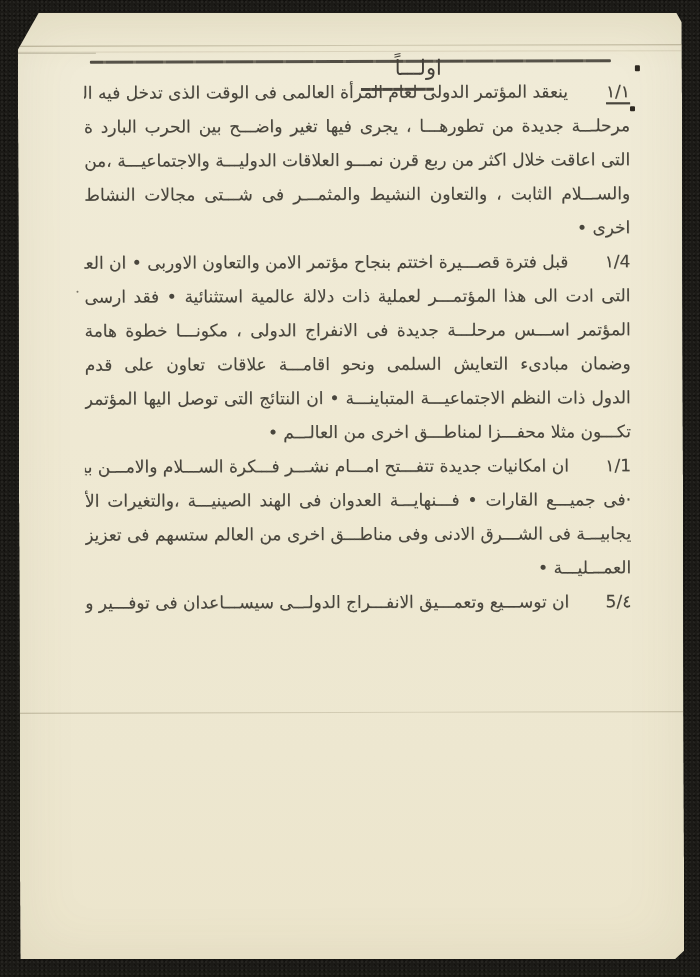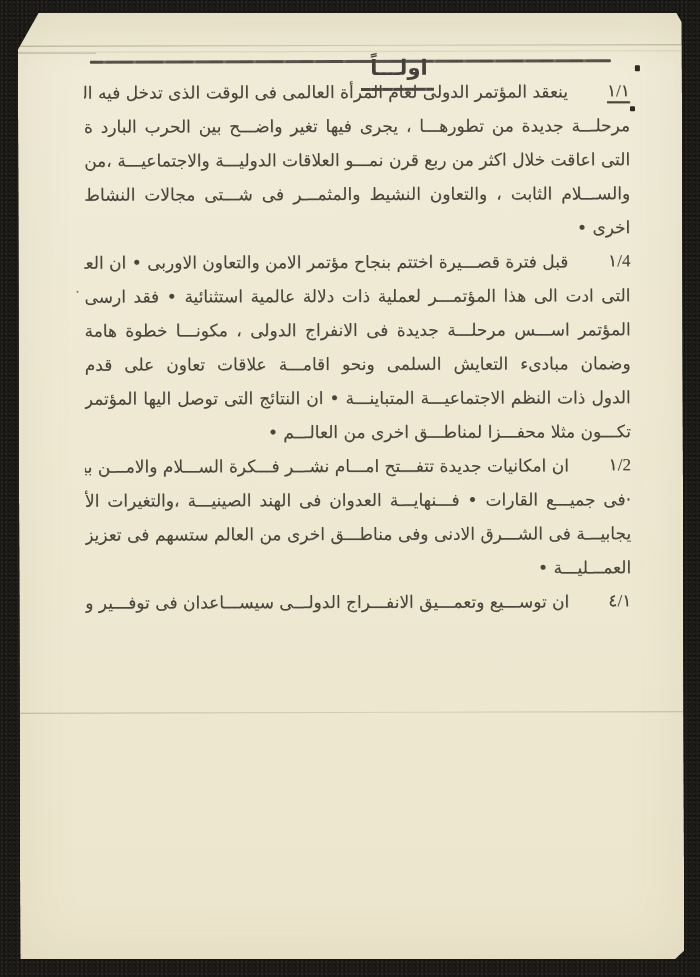--- a/index.html
+++ b/index.html
@@ -31,41 +31,41 @@
   .rule{
     position:absolute;left:72px;top:48px;width:521px;height:3px;
     background:repeating-linear-gradient(90deg,#514d43 0 13px,#6c675a 13px 16px,#57534a 16px 30px);
     border-radius:1px;
   }
   .rule-faint{
     position:absolute;left:0;top:40px;width:78px;height:1px;background:rgba(100,92,70,0.35);
   }
   .heading{
     position:absolute;left:338px;top:44px;width:86px;height:30px;
-    text-align:center;font-size:21px;font-weight:bold;color:#44413a;
+    font-size:21px;font-weight:normal;color:#44413a;
     letter-spacing:1px;direction:rtl;
   }
   .heading-underline{
     position:absolute;left:343px;top:76px;width:73px;height:3px;
     background:repeating-linear-gradient(90deg,#4b473f 0 9px,#635e52 9px 11px);
   }
   .speck{position:absolute;background:#2f2a22;border-radius:1px;}
   .speck-1{left:617px;top:54px;width:5px;height:6px;}
   .speck-2{left:612px;top:95px;width:5px;height:5px;}
   .speck-3{left:58px;top:278px;width:2px;height:2px;opacity:.6;}
   .text-block{
     position:absolute;left:66px;top:63px;width:546px;direction:rtl;
     color:#49463d;font-size:17px;
     text-shadow:0.3px 0.3px 0.3px rgba(73,70,61,0.35);
   }
   .line{height:34px;line-height:34px;white-space:nowrap;overflow:visible;}
   .line-just{text-align:justify;text-align-last:justify;text-justify:inter-word;white-space:normal;height:34px;overflow:hidden;}
   .line-end{text-align:right;}
   .line-first{display:flex;}
-  .pnum{flex:0 0 44px;text-align:right;letter-spacing:1px;font-family:Liberation Serif, serif;}
+  .pnum{flex:0 0 44px;text-align:right;letter-spacing:1px;}
   .pnum.underlined{text-decoration:underline;text-underline-offset:5px;text-decoration-thickness:1.5px;}
   .ptext{flex:1 1 auto;margin-right:18px;text-align:justify;text-align-last:justify;text-justify:inter-word;overflow:hidden;height:34px;}
 </style>
 </head>
 <body>
 
 <div class="paper">
   <span class="page-mark">4</span>
 
   <div class="crease crease-top"></div>
@@ -92,26 +92,26 @@
       <div class="line line-first">
         <span class="pnum">4/١</span>
         <span class="ptext">قبل فترة قصـــيرة اختتم بنجاح مؤتمر الامن والتعاون الاوربى • ان العملـــية</span>
       </div>
       <div class="line line-just">التى ادت الى هذا المؤتمـــر لعملية ذات دلالة عالمية استثنائية • فقد ارسى</div>
       <div class="line line-just">المؤتمر اســـس مرحلـــة جديدة فى الانفراج الدولى ، مكونـــا خطوة هامة نحو احـــترام</div>
       <div class="line line-just">وضمان مبادىء التعايش السلمى ونحو اقامـــة علاقات تعاون على قدم المســـاواة بـــين</div>
       <div class="line line-just">الدول ذات النظم الاجتماعيـــة المتباينـــة • ان النتائج التى توصل اليها المؤتمر يمكـــن ان</div>
       <div class="line line-end">تكـــون مثلا محفـــزا لمناطـــق اخرى من العالـــم •</div>
       <div class="line line-first">
-        <span class="pnum">2/١</span>
+        <span class="pnum">1/١</span>
         <span class="ptext">ان امكانيات جديدة تتفـــتح امـــام نشـــر فـــكرة الســـلام والامـــن بين الشعوب</span>
       </div>
       <div class="line line-just">·فى جميـــع القارات • فـــنهايـــة العدوان فى الهند الصينيـــة ،والتغيرات الأ</div>
       <div class="line line-just">يجابيـــة فى الشـــرق الادنى وفى مناطـــق اخرى من العالم ستسهم فى تعزيز هــــذه</div>
       <div class="line line-end">العمـــليـــة •</div>
       <div class="line line-first">
-        <span class="pnum">٤/١</span>
+        <span class="pnum">٤/5</span>
         <span class="ptext">ان توســـيع وتعمـــيق الانفـــراج الدولـــى سيســـاعدان فى توفـــير وجمــــــع</span>
       </div>
     </div>
 
   <div class="crease crease-bottom"></div>
 </div>
 
 </body></html>

